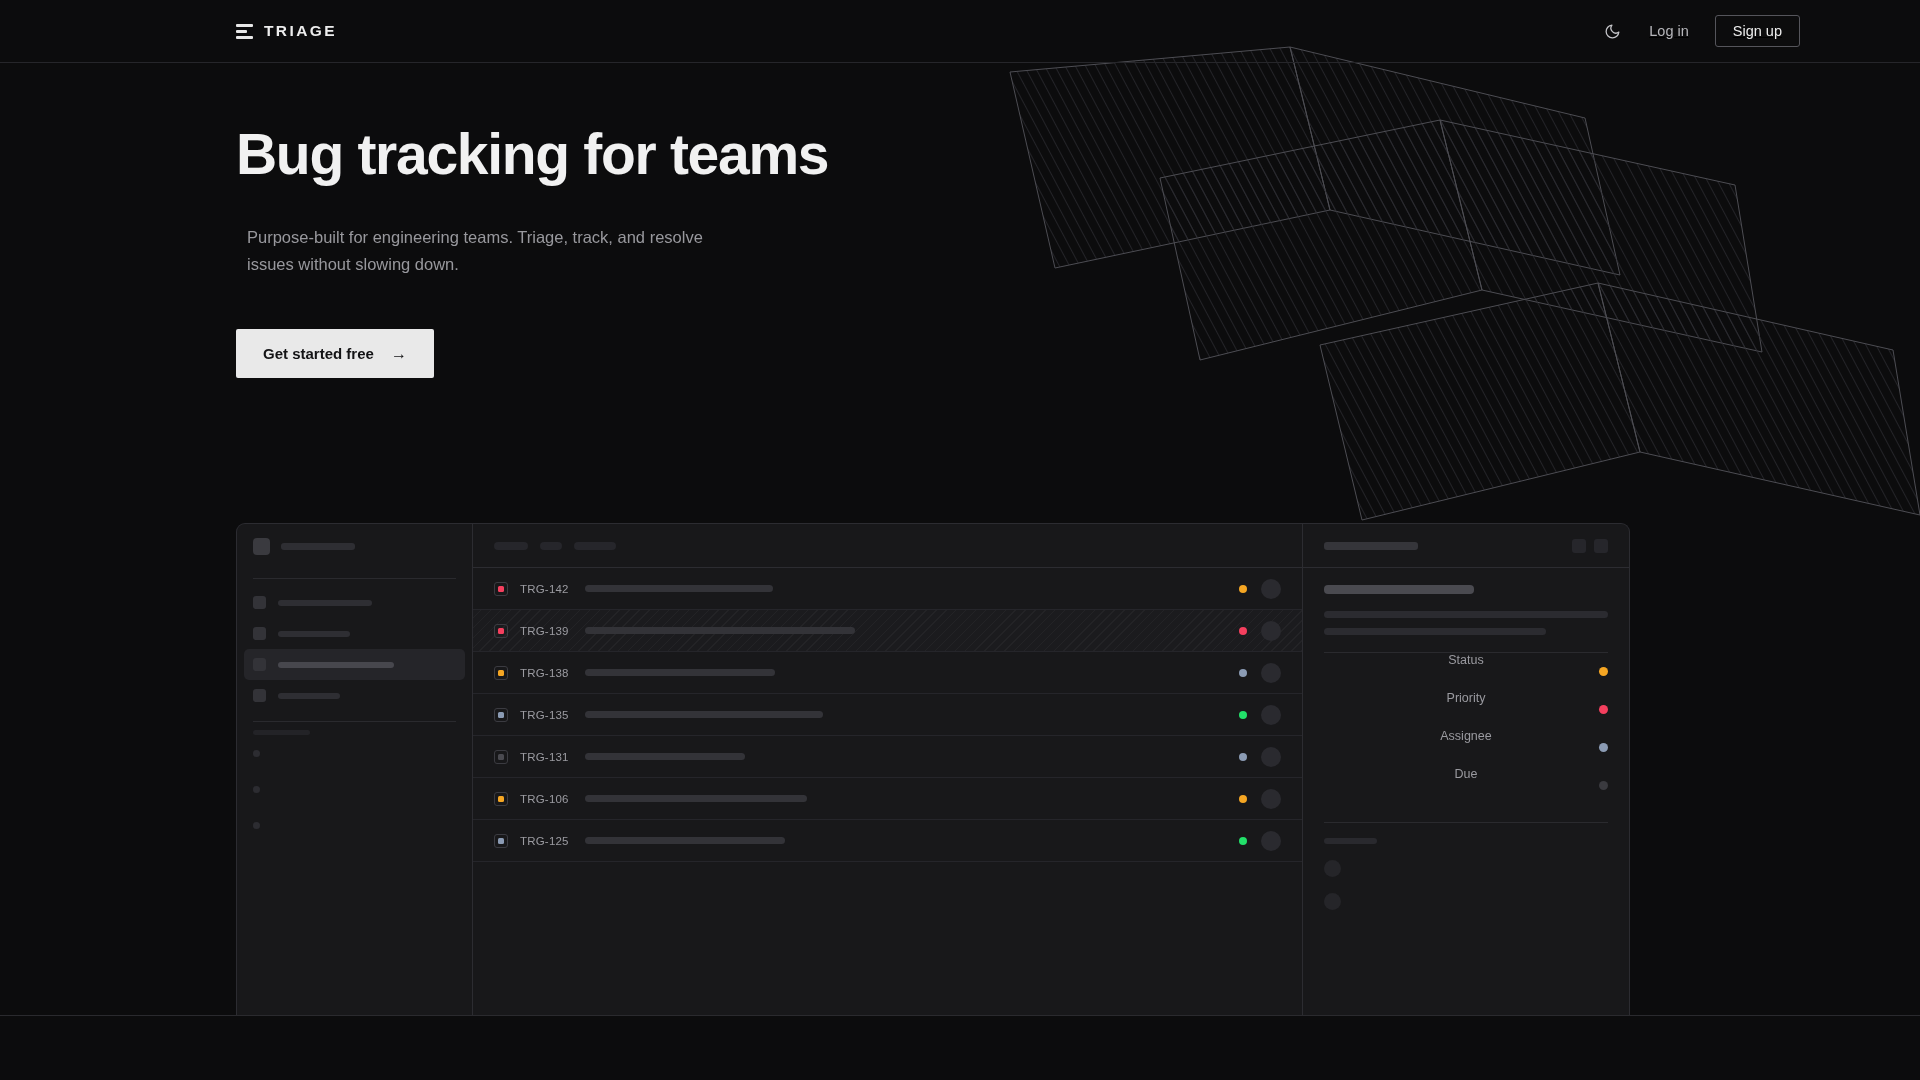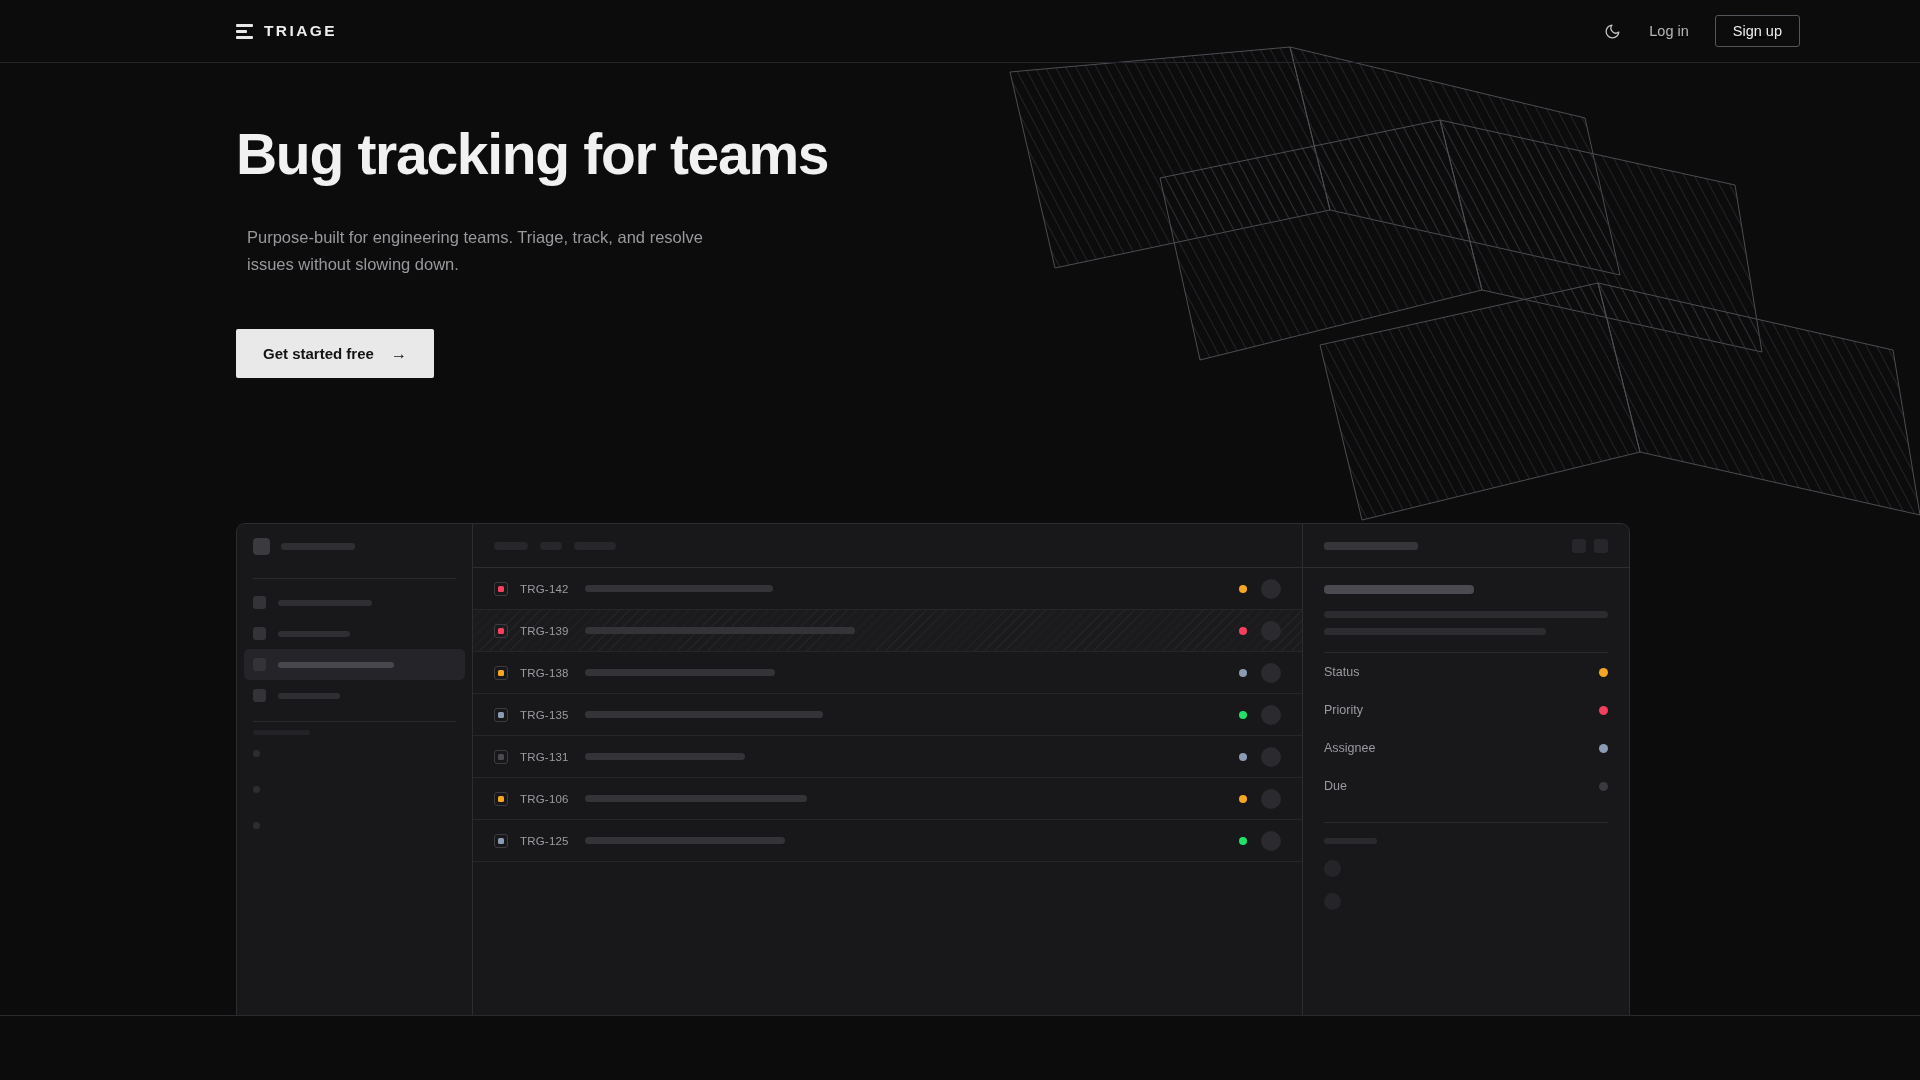--- a/index.html
+++ b/index.html
@@ -272,20 +272,21 @@
 
   .dt-body { padding: 17px 21px 0 21px; }
   .dt-title { width: 150px; height: 9px; border-radius: 4px; background: #4a4a50; }
   .dt-line { height: 7px; border-radius: 4px; background: #2b2b30; margin-top: 10px; }
   .dt-div { height: 1px; background: #2a2a2e; margin: 17px 0 0 0; }
 
   .dt-field {
     display: flex;
     align-items: center;
     height: 38px;
+    flex-direction: column;
   }
   .dt-field span { font-size: 12.5px; color: #9a9aa0; }
   .dt-field .fdot { margin-left: auto; width: 9px; height: 9px; border-radius: 50%; }
 
   .dt-sublabel { width: 53px; height: 6px; border-radius: 3px; background: #29292e; margin-top: 15px; }
   .dt-av { width: 17px; height: 17px; border-radius: 50%; background: #252529; margin-top: 16px; }
 
   .bottom-rule {
     position: absolute;
     left: 0; top: 1015px;

